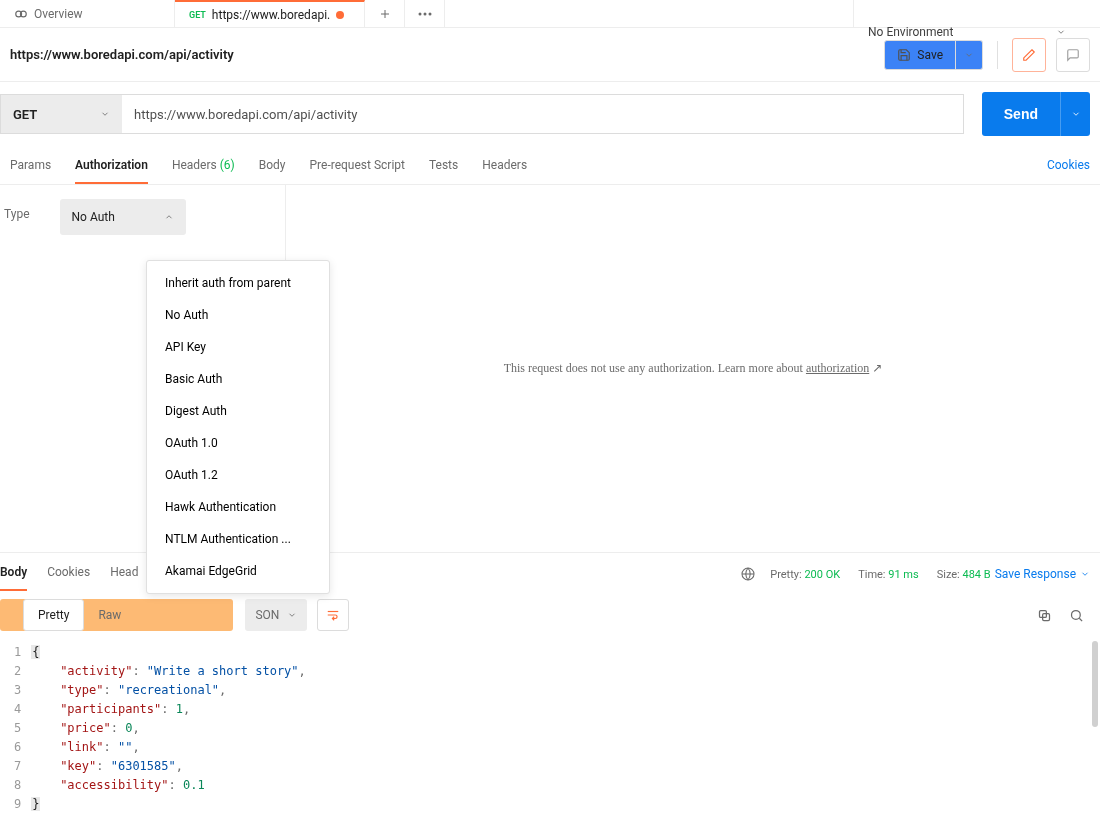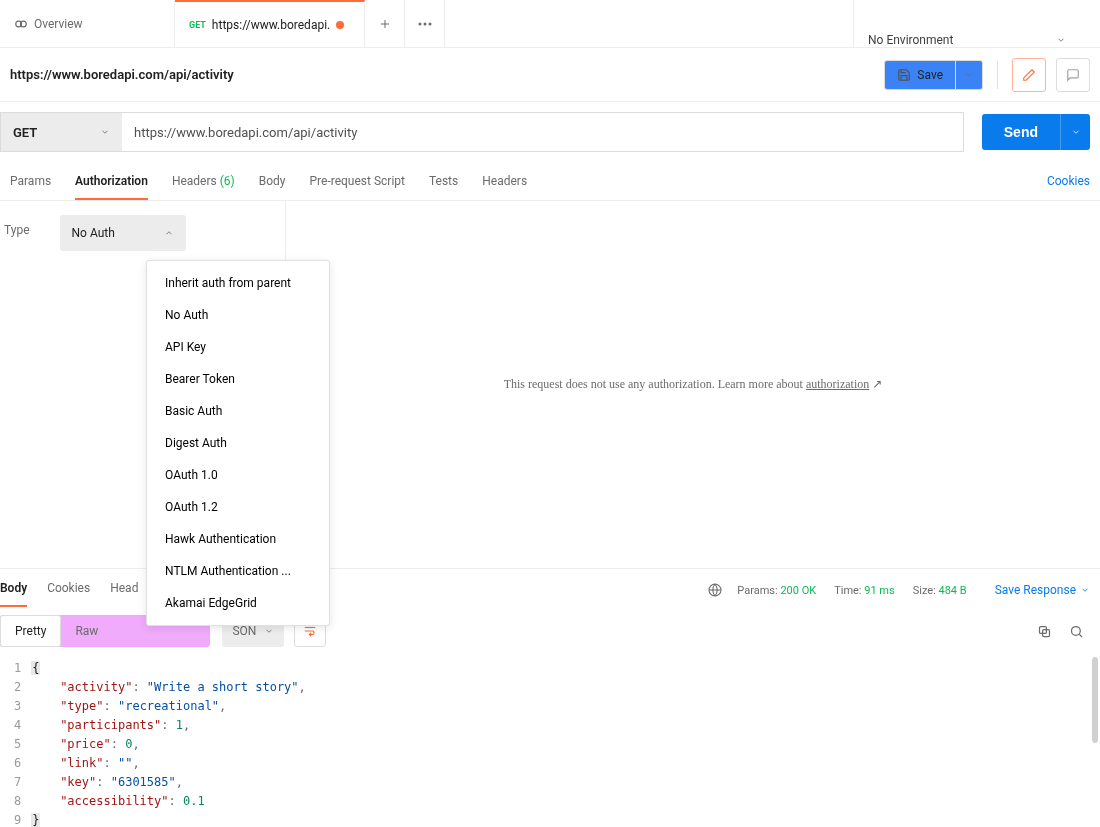--- a/index.html
+++ b/index.html
@@ -9,21 +9,21 @@
     color: #212121;
     background: #fff;
     width: 1100px;
     height: 827px;
     overflow: hidden;
     position: relative;
   }
   
   .tabs-bar {
     display: flex;
-    height: 48px;
+    height: 28px;
     border-bottom: 1px solid #ededed;
     align-items: stretch;
   }
   .tab {
     display: flex;
     align-items: center;
     padding: 0 14px;
     border-right: 1px solid #ededed;
     min-width: 175px;
     gap: 6px;
@@ -118,21 +118,21 @@
     flex:1;
     height:40px;
     border: 1px solid #dcdcdc;
     border-left: none;
     padding: 0 12px;
     font-size:13px;
     color:#505050;
     display:flex; align-items:center;
     margin-left:-10px;
   }
-  .send-btn-group { display:flex; height:36px;margin-left:8px; }
+  .send-btn-group { display:flex; height:44px;margin-left:8px; }
   .send-btn {
     background:#097bed; color:#fff;
     border:none; padding:0 22px;
     font-size:14px; font-weight:600;
     border-radius:3px 0 0 3px;
     cursor:pointer;
   }
   .send-more {
     background:#097bed; color:#fff;
     width:30px; display:flex; align-items:center; justify-content:center;
@@ -229,22 +229,23 @@
   .save-resp { color:#097bed; font-size:12px; cursor:pointer; display:flex; align-items:center; gap:4px; }
 
   
   .resp-toolbar {
     display:flex; align-items:center;
     padding: 8px 8px 8px 0;
     gap:0;
   }
   .view-seg {
     display:flex; border-radius:3px; overflow:hidden;
-    background:#f0abfc;
+    background:#fdba74;
     height:32px;
+    padding-left:23px;
   }
   .view-part {
     padding: 0 14px; display:flex; align-items:center;
     font-size:12px; color:#6b6b6b; cursor:pointer;
   }
   .view-part.active { background:#fff; border:1px solid #dcdcdc; border-radius:3px; color:#212121; }
   .fmt-select {
     margin-left:12px; height:32px; background:#ececec;
     display:flex; align-items:center; padding:0 10px; gap:8px;
     border-radius:3px; font-size:12px; color:#6b6b6b; cursor:pointer;
@@ -422,21 +423,20 @@
       <a>authorization</a>
       <span> ↗</span>
     </span>
   </div>
 </div>
 
 <div class="dropdown" id="auth-dropdown">
     <div class="dropdown-item">Inherit auth from parent</div>
     <div class="dropdown-item">No Auth</div>
     <div class="dropdown-item">API Key</div>
-    <div class="dropdown-item">Bearer Token</div>
     <div class="dropdown-item">Basic Auth</div>
     <div class="dropdown-item">Digest Auth</div>
     <div class="dropdown-item">OAuth 1.0</div>
     <div class="dropdown-item">OAuth 1.2</div>
     <div class="dropdown-item">Hawk Authentication</div>
     <div class="dropdown-item">NTLM Authentication ...</div>
     <div class="dropdown-item">Akamai EdgeGrid</div>
   </div>
 
 <div class="resp-header">
@@ -448,25 +448,25 @@
   <div class="resp-spacer"></div>
   <span style="margin-right:14px;">
     <svg width="16" height="16" viewBox="0 0 24 24" fill="none" stroke="#6b6b6b" stroke-width="1.6">
         <circle cx="12" cy="12" r="9"></circle>
         <path d="M3 12h18"></path>
         <path d="M12 3a14 14 0 0 1 0 18"></path>
         <path d="M12 3a14 14 0 0 0 0 18"></path>
       </svg>
   </span>
   <div class="resp-meta">
-    <span><span>Params:</span> <span class="val-green">200 OK</span></span>
+    <span><span>Pretty:</span> <span class="val-green">200 OK</span></span>
     <span><span>Time:</span> <span class="val-green">91 ms</span></span>
     <span><span>Size:</span> <span class="val-green">484 B</span></span>
   </div>
-  <div class="save-resp" style="margin-left:28px;">
+  <div class="save-resp" style="margin-left:4px;">
     <span>Save Response</span>
     <svg class="chev" viewBox="0 0 24 24" fill="none" stroke="#097bed" stroke-width="2">
         <polyline points="6 9 12 15 18 9"></polyline>
       </svg>
   </div>
 </div>
 
 <div class="resp-toolbar">
   <div class="view-seg">
     <div class="view-part active">Pretty</div>

